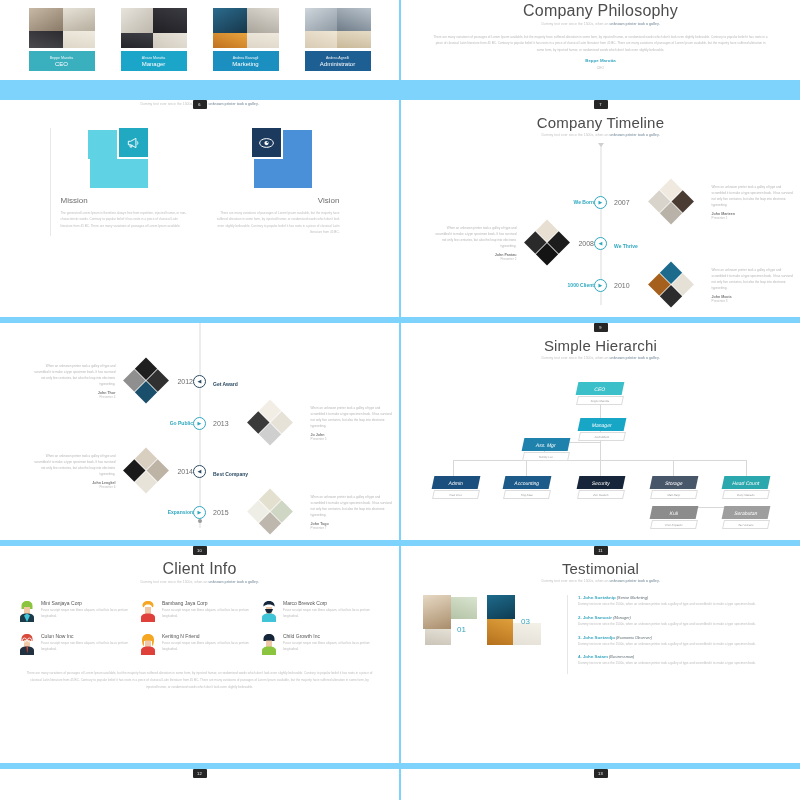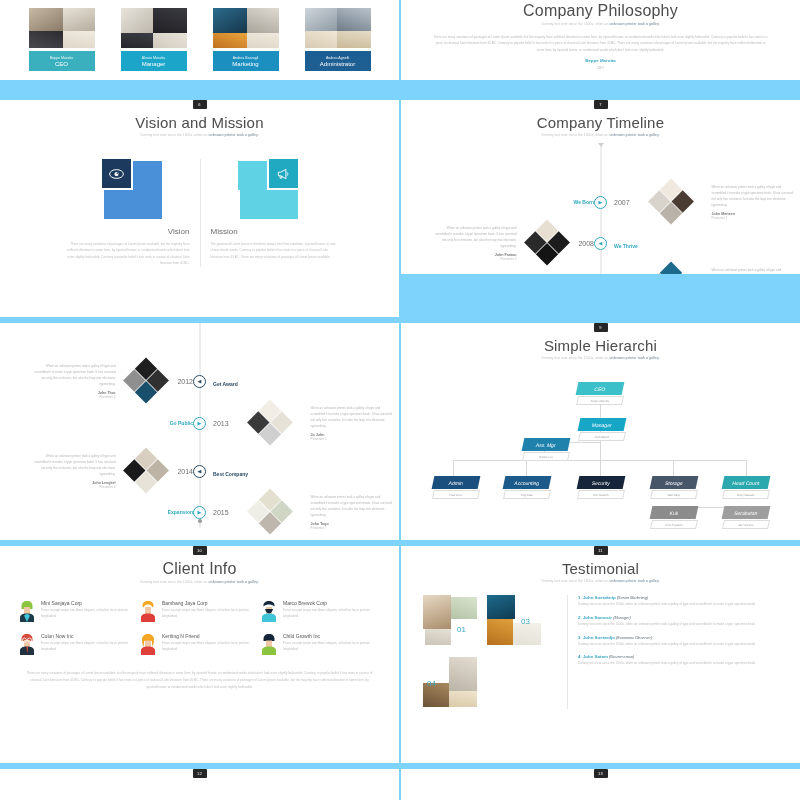--- a/index.html
+++ b/index.html
@@ -133,61 +133,60 @@
     <div class="ssub" style="margin-top:2px;">
       <span>Dummy text ever since the 1500s, when an </span><b>unknown printer took a galley.</b>
     </div>
     <div class="lorem" style="font-size:3.1px;line-height:6.4px;text-align:center;padding:0 32px;margin-top:8px;">There are many variations of passages of Lorem Ipsum available, but the majority have suffered alteration in some form, by injected humor, or randomised words which don't look even slightly believable. Contrary to popular belief it has roots in a piece of classical Latin literature from 45 BC. Contrary to popular belief it has roots in a piece of classical Latin literature from 45 BC. There are many variations of passages of Lorem Ipsum available, but the majority have suffered alteration in some form, by injected humor, or randomised words which don't look even slightly believable.</div>
     <div style="text-align:center;font-size:4.4px;font-weight:bold;color:#3aa7c0;margin-top:5px;">Beppe Marotta</div>
     <div style="text-align:center;font-size:3.4px;color:#b9b9b9;margin-top:3px;">CEO</div>
   </div>
 
   <div class="slide" style="left:0;top:100px;width:399px;height:217px;">
     <div class="snum">6</div>
-    <div class="stitle" style="font-size:15px;margin-top:14px;">Vision and Mission</div>
     <div class="ssub" style="margin-top:2px;">
       <span>Dummy text ever since the 1500s, when an </span><b>unknown printer took a galley.</b>
     </div>
     <div class="vm" style="margin-top:22px;">
+      <div class="vmcol right" style="text-align:left;">
+        <div class="grid4" style="margin:0 42px 0 auto;">
+          <span style="left:0;top:2px;background:#5fd3e3;"></span>
+          <span style="left:31px;top:0;background:#22a9c2;display:flex;align-items:center;justify-content:center;">
+            <svg width="14" height="12" viewBox="0 0 24 20">
+                <path d="M4 7h4l9-5v16l-9-5H4z" fill="none" stroke="#fff" stroke-width="1.6" stroke-linejoin="round"></path>
+                <path d="M7 13v4h3v-4" fill="none" stroke="#fff" stroke-width="1.6"></path>
+                <path d="M19 7a4 4 0 010 6" fill="none" stroke="#fff" stroke-width="1.4"></path>
+              </svg>
+          </span>
+          <span style="left:2px;top:31px;background:#5fd3e3;"></span>
+          <span style="left:31px;top:31px;background:#5fd3e3;"></span>
+        </div>
+        <div class="vmlabel">Mission</div>
+        <div class="vmtext">The generated Lorem Ipsum is therefore always free from repetition, injected humor, or non-characteristic words. Contrary to popular belief it has roots in a piece of classical Latin literature from 45 BC. There are many variations of passages of Lorem Ipsum available.</div>
+      </div>
       <div class="vmcol" style="text-align:right;">
         <div class="grid4" style="margin:0 auto 0 42px;">
           <span style="left:0;top:0;background:#1b3a5e;display:flex;align-items:center;justify-content:center;">
             <svg width="15" height="10" viewBox="0 0 24 16">
                 <ellipse cx="12" cy="8" rx="11" ry="7" fill="none" stroke="#fff" stroke-width="1.6"></ellipse>
                 <circle cx="12" cy="8" r="3.4" fill="#fff"></circle>
                 <circle cx="13.3" cy="6.7" r="1.3" fill="#1b3a5e"></circle>
               </svg>
           </span>
           <span style="left:31px;top:2px;background:#4a90d9;"></span>
           <span style="left:2px;top:31px;background:#4a90d9;"></span>
           <span style="left:31px;top:31px;background:#4a90d9;"></span>
         </div>
         <div class="vmlabel">Vision</div>
         <div class="vmtext">There are many variations of passages of Lorem Ipsum available, but the majority have suffered alteration in some form, by injected humor, or randomised words which don't look even slightly believable. Contrary to popular belief it has roots in a piece of classical Latin literature from 45 BC.</div>
       </div>
-      <div class="vmcol right" style="text-align:left;">
-        <div class="grid4" style="margin:0 42px 0 auto;">
-          <span style="left:0;top:2px;background:#5fd3e3;"></span>
-          <span style="left:31px;top:0;background:#22a9c2;display:flex;align-items:center;justify-content:center;">
-            <svg width="14" height="12" viewBox="0 0 24 20">
-                <path d="M4 7h4l9-5v16l-9-5H4z" fill="none" stroke="#fff" stroke-width="1.6" stroke-linejoin="round"></path>
-                <path d="M7 13v4h3v-4" fill="none" stroke="#fff" stroke-width="1.6"></path>
-                <path d="M19 7a4 4 0 010 6" fill="none" stroke="#fff" stroke-width="1.4"></path>
-              </svg>
-          </span>
-          <span style="left:2px;top:31px;background:#5fd3e3;"></span>
-          <span style="left:31px;top:31px;background:#5fd3e3;"></span>
-        </div>
-        <div class="vmlabel">Mission</div>
-        <div class="vmtext">The generated Lorem Ipsum is therefore always free from repetition, injected humor, or non-characteristic words. Contrary to popular belief it has roots in a piece of classical Latin literature from 45 BC. There are many variations of passages of Lorem Ipsum available.</div>
-      </div>
-    </div>
-  </div>
-
-  <div class="slide" style="left:401px;top:100px;width:399px;height:174px;">
+    </div>
+  </div>
+
+  <div class="slide" style="left:401px;top:100px;width:399px;height:217px;">
     <div class="snum">7</div>
     <div class="stitle" style="font-size:15px;margin-top:14px;">Company Timeline</div>
     <div class="ssub" style="margin-top:2px;">
       <span>Dummy text ever since the 1500s, when an </span><b>unknown printer took a galley.</b>
     </div>
     <div class="tl" style="height:160px;margin-top:8px;">
       <div class="tlspine"></div>
       <div style="position:absolute;left:50%;top:-2px;transform:translateX(-50%);width:0;height:0;border-left:3px solid transparent;border-right:3px solid transparent;border-top:4px solid #cfcfcf;"></div>
 
       <div class="tlrow" style="top:34px;">
@@ -516,26 +515,20 @@
           <i style="left:28px;top:2px;width:26px;height:22px;background:linear-gradient(200deg,#d9e4cf,#b4c3a6);"></i>
           <i style="left:2px;top:34px;width:26px;height:16px;background:linear-gradient(10deg,#c9c3b8,#e6e1d6);"></i>
           <span class="tmnum" style="left:34px;top:30px;">01</span>
         </div>
         <div class="tmcell">
           <i style="left:0;top:0;width:28px;height:24px;background:linear-gradient(160deg,#1d6b8c,#0f3b52);"></i>
           <i style="left:0;top:24px;width:26px;height:26px;background:linear-gradient(20deg,#b5701c,#e0a03c);"></i>
           <i style="left:26px;top:28px;width:28px;height:22px;background:linear-gradient(10deg,#e4e0d6,#f4f1e9);"></i>
           <span class="tmnum" style="left:34px;top:22px;">03</span>
         </div>
-        <div class="tmcell">
-          <i style="left:26px;top:0;width:28px;height:34px;background:linear-gradient(200deg,#e4ded2,#bab3a6);"></i>
-          <i style="left:0;top:26px;width:26px;height:24px;background:linear-gradient(20deg,#6b5236,#a98a5f);"></i>
-          <i style="left:26px;top:34px;width:28px;height:16px;background:linear-gradient(10deg,#d8c9a8,#efe4cd);"></i>
-          <span class="tmnum" style="left:4px;top:22px;">04</span>
-        </div>
       </div>
       <div class="tmlist">
         <div class="tmitem">
           <div class="tmh">
             <span>1.</span>
             <span>John Soetaknip</span>
             <em>(Senior Marketing)</em>
           </div>
           <div class="tmb">Dummy text ever since the 1500s, when an unknown printer took a galley of type and scrambled it to make a type specimen book.</div>
         </div>

